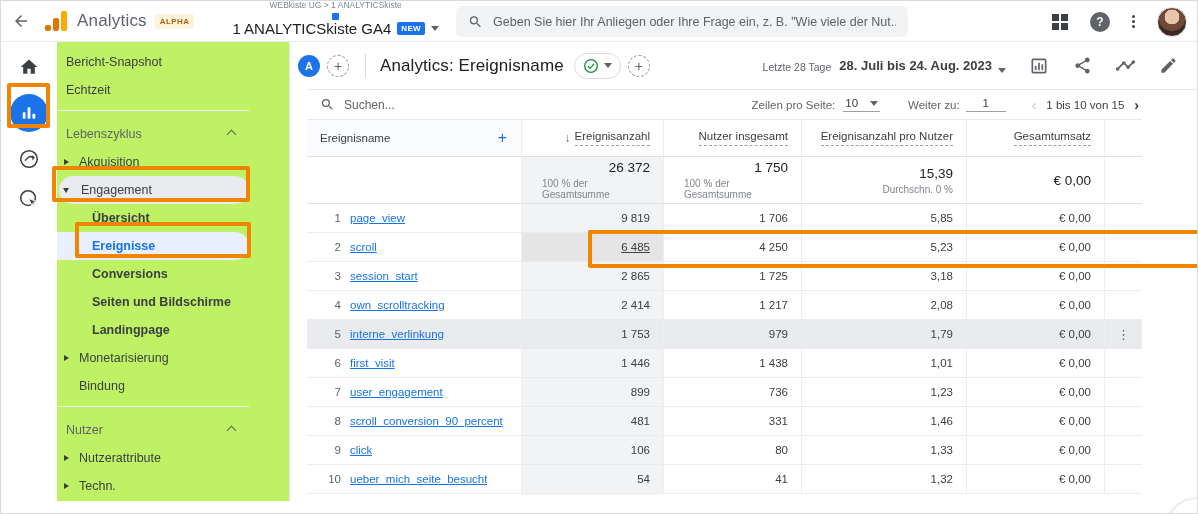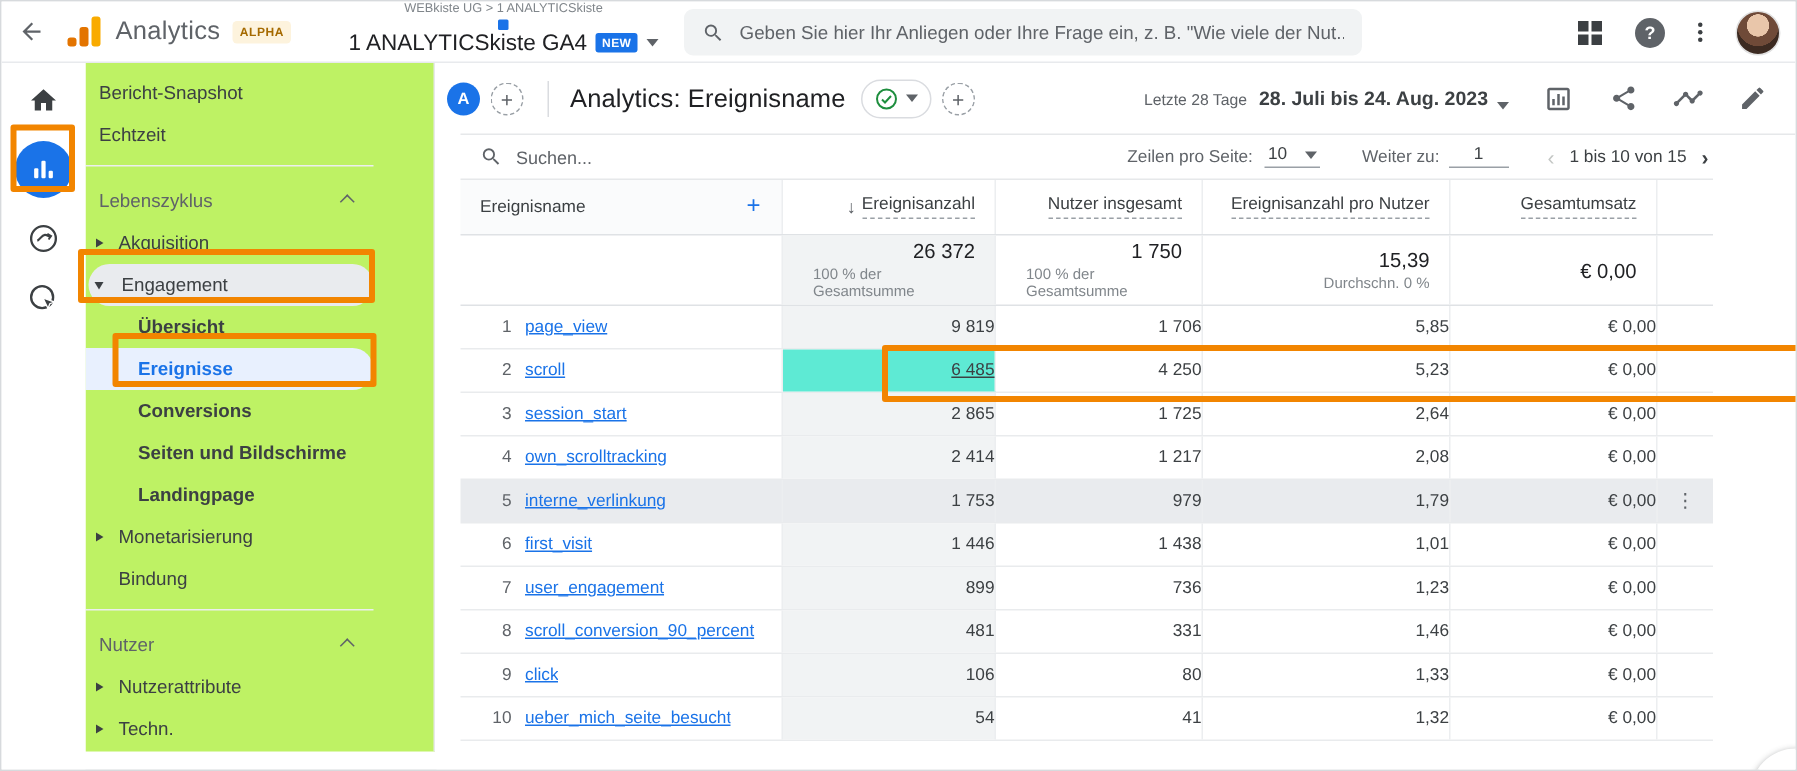--- a/index.html
+++ b/index.html
@@ -115,23 +115,23 @@
   .totals { height:47px; border-bottom:1px solid #dfe2e5; }
   .totals .tcell { border-right:1px solid #eceef0; display:flex; flex-direction:column; align-items:flex-end;
                    justify-content:center; padding-right:13px;padding-left:20px; }
   .totals .tcell:last-child { border-right:none; }
   .totals .tnum { font-size:13.5px; color:#202124; }
   .totals .tsub { font-size:10px; color:#80868b; margin-top:3px; }
   .totals .shade { background:#f1f3f4; }
   .trow { height:29px; border-bottom:1px solid #e9ebed; align-items:center; }
   .trow .td { height:100%; display:flex; align-items:center; border-right:1px solid #eceef0; font-size:11.5px; color:#3c4043; }
   .trow .td:last-child { border-right:none; }
-  .trow .td.num { justify-content:flex-end; }
+  .trow .td.num { justify-content:flex-end; padding-right:13px; }
   .trow .c1 { background:#f1f3f4; }
-  .trow.hl .c1 { background:#5eead4;text-decoration:underline; }
+  .trow.hl .c1 { background:#e5e5e5;text-decoration:underline; }
   .trow.hover .td { background:#e9ebee; }
   .rank { width:34px; text-align:right; color:#5f6368; margin-right:9px; flex-shrink:0; }
   .evlink { color:#1a73e8; text-decoration:underline; cursor:pointer; white-space:nowrap; overflow:hidden; }
   .dots3 { color:#5f6368; font-size:13px; cursor:pointer; margin-left:12px; letter-spacing:0; }
   
   .annot { position:absolute; border:4px solid #f28500; border-radius:2px; z-index:60; pointer-events:none; }
   #an-rail   { left:6px;   top:82px;  width:43px;  height:45px; }
   #an-engage { left:51px;  top:165px; width:198px; height:36px; }
   #an-ereig  { left:74px;  top:221px; width:176px; height:36px; }
   #an-row    { left:587px; top:229px; width:838px; height:38px; }
@@ -414,21 +414,21 @@
           <div class="td num c4">€ 0,00</div>
           <div class="td c5"></div>
         </div>
         <div class="grid-cols trow">
           <div class="td c0">
             <span class="rank">3</span>
             <span class="evlink">session_start</span>
           </div>
           <div class="td num c1">2 865</div>
           <div class="td num c2">1 725</div>
-          <div class="td num c3">2,64</div>
+          <div class="td num c3">3,18</div>
           <div class="td num c4">€ 0,00</div>
           <div class="td c5"></div>
         </div>
         <div class="grid-cols trow">
           <div class="td c0">
             <span class="rank">4</span>
             <span class="evlink">own_scrolltracking</span>
           </div>
           <div class="td num c1">2 414</div>
           <div class="td num c2">1 217</div>

